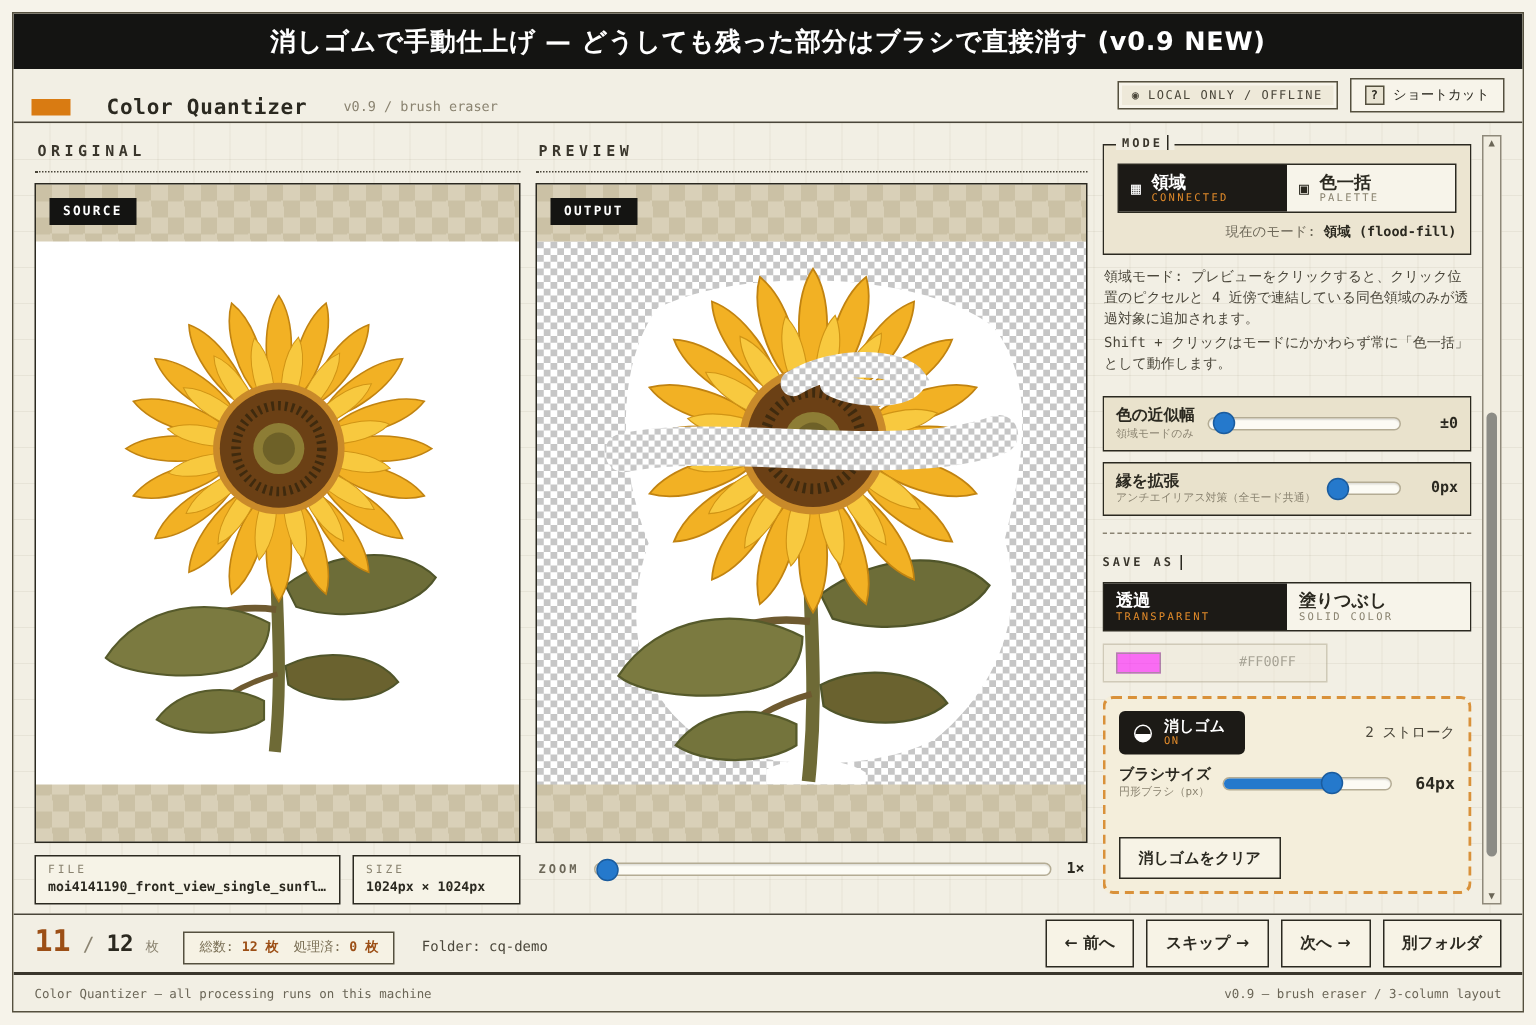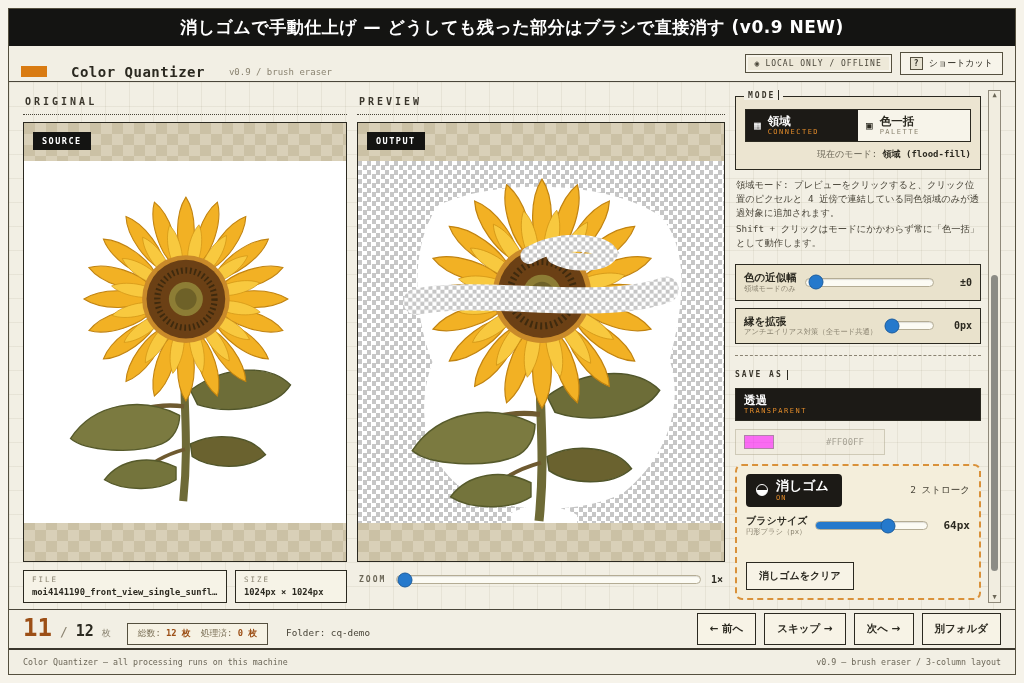--- a/index.html
+++ b/index.html
@@ -92,37 +92,37 @@
   .saveas-label i { display:inline-block; width:1px; height:10px; background:#2b2920; }
 
   .swatch-row { display:flex; align-items:center; gap:8px; border:1px solid #b4ac94; background:#efeadb; width:150px; padding:5px 8px; margin-top:8px; opacity:.55; }
   .swatch { width:30px; height:14px; background:#FF00FF; border:1px solid #7a2a7a; }
   .swatch-hex { font-size:9px; color:#6b6657;margin-left:44px; }
 
   .eraser-box { border:2px dashed #d9913a; border-radius:7px; background:#f4eedb; padding:8px 9px; margin-top:9px; }
   .eraser-top { display:flex; align-items:center; justify-content:space-between; }
   .eraser-btn { background:#1c1a16; color:#fff; border-radius:4px; padding:5px 13px 5px 10px; display:flex; align-items:center; gap:8px; cursor:pointer; }
   .eraser-ic { width:12px; height:12px; border:1.5px solid #fff; border-radius:50%; background:linear-gradient(#1c1a16 50%, #ffffff 50%); }
-  .eraser-btn .tx b { display:block; font-family:"DejaVu Sans", sans-serif; font-size:13px; line-height:1.1; }
+  .eraser-btn .tx b { display:block; font-family:"DejaVu Sans", sans-serif; font-size:10px; line-height:1.1; }
   .eraser-btn .tx em { display:block; font-style:normal; font-size:7px; letter-spacing:1px; color:#e08a2a; }
   .stroke-count { font-size:9.5px; color:#4a463a; }
   .brush-row { display:flex; align-items:center; gap:8px; margin-top:8px; }
   .brush-row .lab b { font-family:"DejaVu Sans", sans-serif; font-size:10px; display:block; line-height:1.2; white-space:nowrap; }
   .brush-row .lab s { text-decoration:none; font-size:7.3px; color:#8a8370; display:block; white-space:nowrap; }
   .brush-row .val { width:34px; text-align:right; font-size:11px; font-weight:bold; }
   .clear-eraser { margin-top:25px; display:inline-block; border:1px solid #2b2920; background:#f7f3e6; font-family:"DejaVu Sans", sans-serif; font-size:10px; font-weight:bold; padding:6px 12px; cursor:pointer; }
 
   .sb-scroll { width:13px; flex:0 0 auto; border:1px solid #8f897a; background:#f1ede0; position:relative; display:flex; flex-direction:column; justify-content:space-between; align-items:center; padding:1px 0; }
   .sb-arrow { font-size:7px; color:#6b6657; line-height:1; }
   .sb-thumb { position:absolute; left:2px; right:2px; top:36%; height:58%; background:#8c8c86; border-radius:5px; }
 
   
   .pager-bar { flex:0 0 auto; height:39px; border-top:1px solid #4a463a; display:flex; align-items:center; justify-content:space-between; padding:0 14px; background:#f2efe4; }
   .pager-left { display:flex; align-items:baseline; gap:8px; }
-  .pg-cur { font-size:24px; font-weight:bold; color:#9c4f16; }
+  .pg-cur { font-size:20px; font-weight:bold; color:#9c4f16; }
   .pg-sep { font-size:13px; color:#8a8370; }
   .pg-total { font-size:15px; font-weight:bold; }
   .pg-unit { font-size:9px; color:#8a8370; }
   .stats-badge { border:1px solid #55503f; background:#f6f2e4; padding:4px 10px; font-size:8.8px; margin-left:8px; display:flex; gap:10px; }
   .stats-badge .lb { color:#7a6f55; }
   .stats-badge .vl { font-weight:bold; color:#9c4f16; }
   .folder { font-size:9.3px; color:#4a463a; margin-left:10px; }
   .pager-right { display:flex; gap:8px; }
   .nav-btn { border:1px solid #2b2920; background:#f7f3e6; font-family:"DejaVu Sans", sans-serif; font-size:10.5px; font-weight:bold; padding:8px 12px; cursor:pointer; }
 
@@ -325,20 +325,26 @@
             </span>
         </div>
 
         <div class="seg-row" style="margin-top:7px">
           <div class="seg active">
             <span class="tx">
                 <b>透過</b>
                 <em>TRANSPARENT</em>
               </span>
           </div>
+          <div class="seg">
+            <span class="tx">
+                <b>塗りつぶし</b>
+                <em>SOLID COLOR</em>
+              </span>
+          </div>
         </div>
 
         <div class="swatch-row">
           <span class="swatch"></span>
           <span class="swatch-hex">#FF00FF</span>
         </div>
 
         <div class="eraser-box">
           <div class="eraser-top">
             <div class="eraser-btn">

